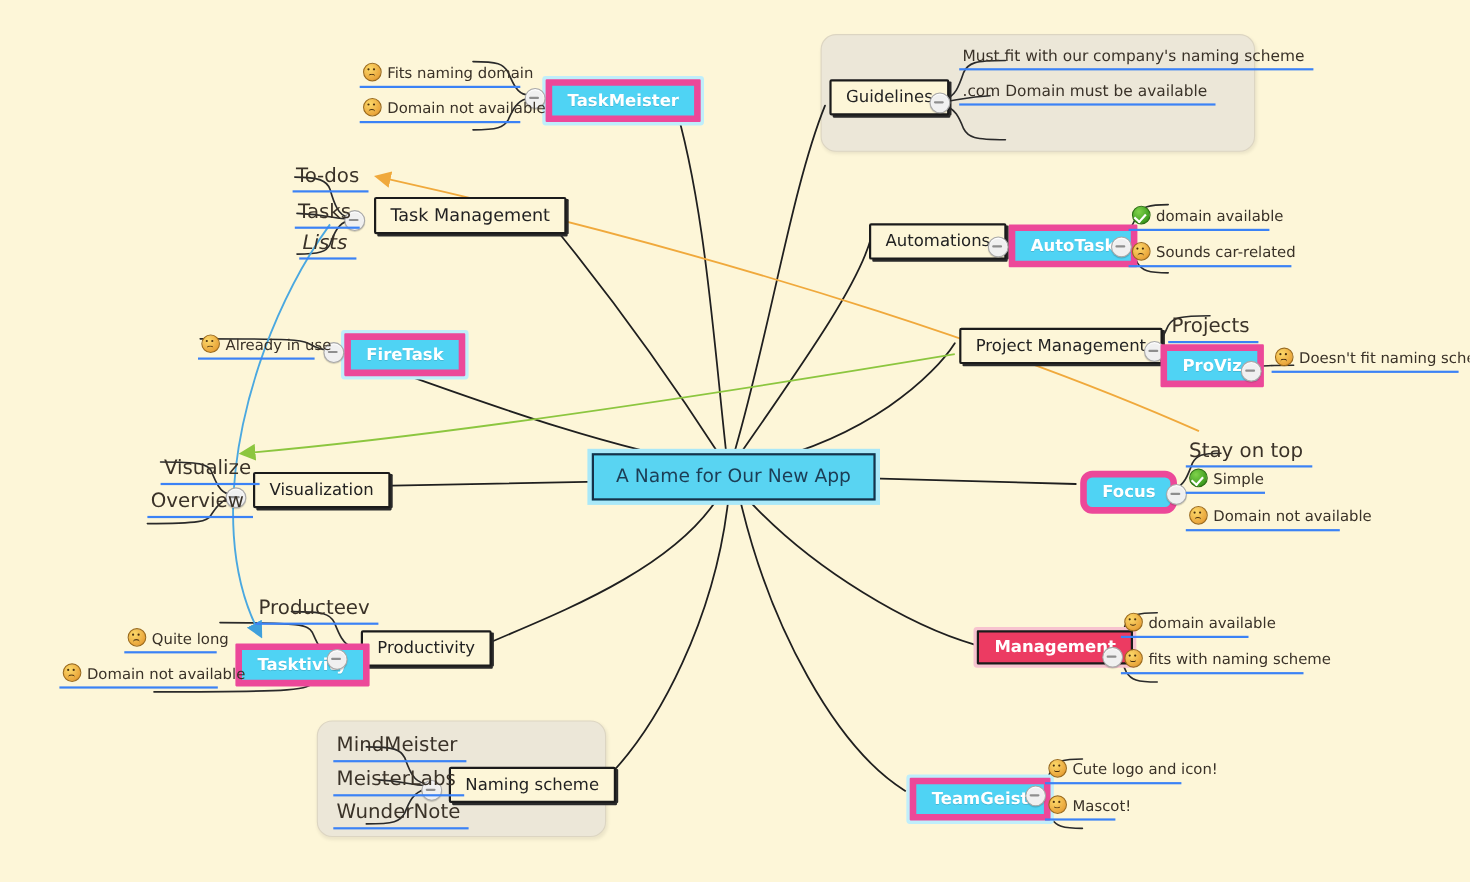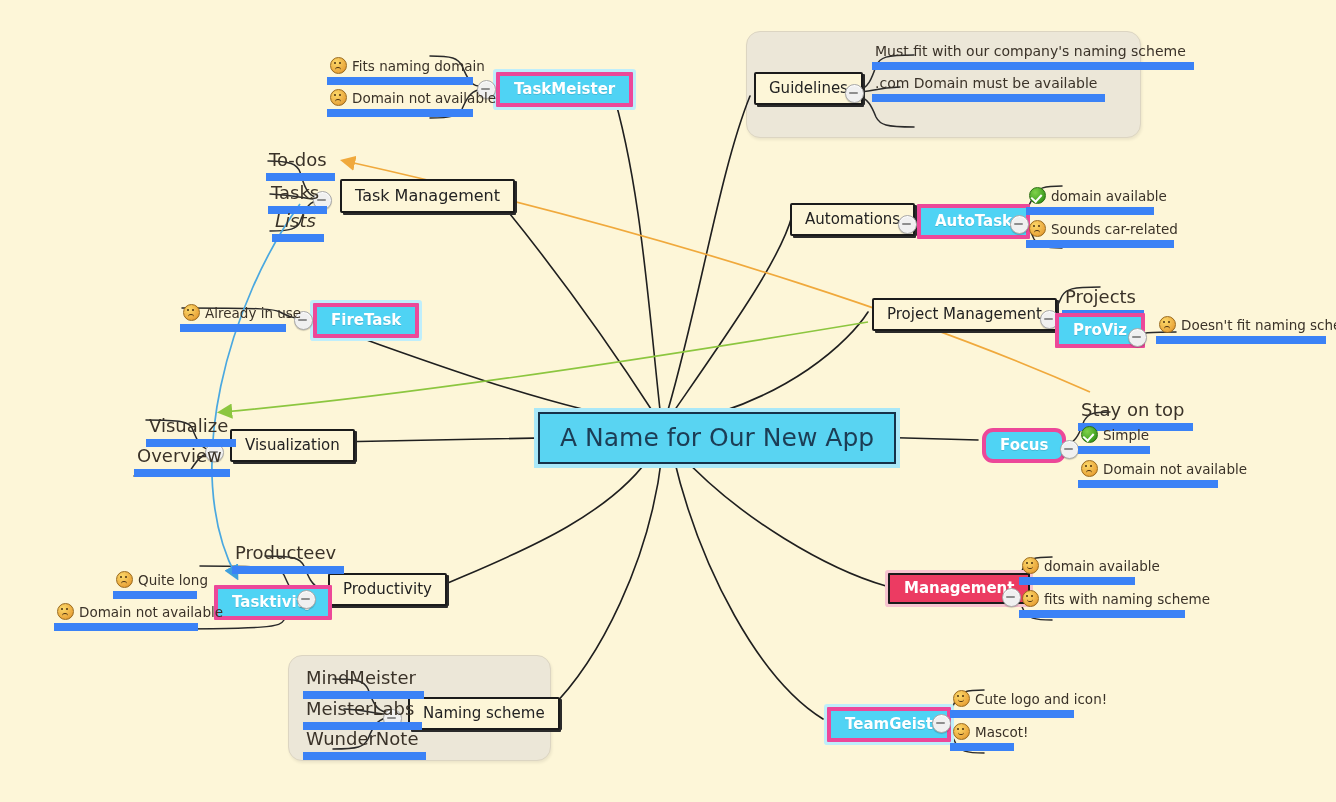--- a/index.html
+++ b/index.html
@@ -24,21 +24,21 @@
     padding:5px 13px 6px;
     color:#222;
     font-size:15px;
     font-family:"DejaVu Sans","Liberation Sans",sans-serif;
   }
   .boxed.big{font-size:16px;}
 
   
   .cyan{
     background:#4fd3f4;
-    border:4px solid #ec4899;
+    border:6px solid #ec4899;
     color:#ffffff;
     font-weight:bold;
     font-size:15px;
     padding:4px 14px 5px;
     border-radius:1px;
     box-shadow:0 0 0 3px #bfeefb;
     text-shadow:0 1px 0 rgba(0,0,0,.12);
   }
   .cyan.plain{box-shadow:none;}
   
@@ -50,30 +50,30 @@
     font-size:15px;
     padding:4px 14px 5px;
     border-radius:1px;
     box-shadow:0 0 0 3px #f7c3cf;
   }
   
   .root{
     background:#59d4f2;
     border:2px solid #16324a;
     color:#1c3d55;
-    font-size:25px;
+    font-size:17px;
     padding:9px 20px 10px;
     box-shadow:0 0 0 4px #a9e8f8;
   }
   
   .underline{
     color:#3a3228;
     font-size:14px;
     padding:1px 8px 3px 3px;
-    border-bottom:8px solid #3b82f6;
+    border-bottom:2px solid #3b82f6;
   }
   .underline.small{font-size:18px;}
 
   
   .group{
     position:absolute;
     background:#ece7d8;
     border:1px solid #dcd5c2;
     border-radius:14px;
     box-shadow:1px 2px 3px rgba(0,0,0,.07);

